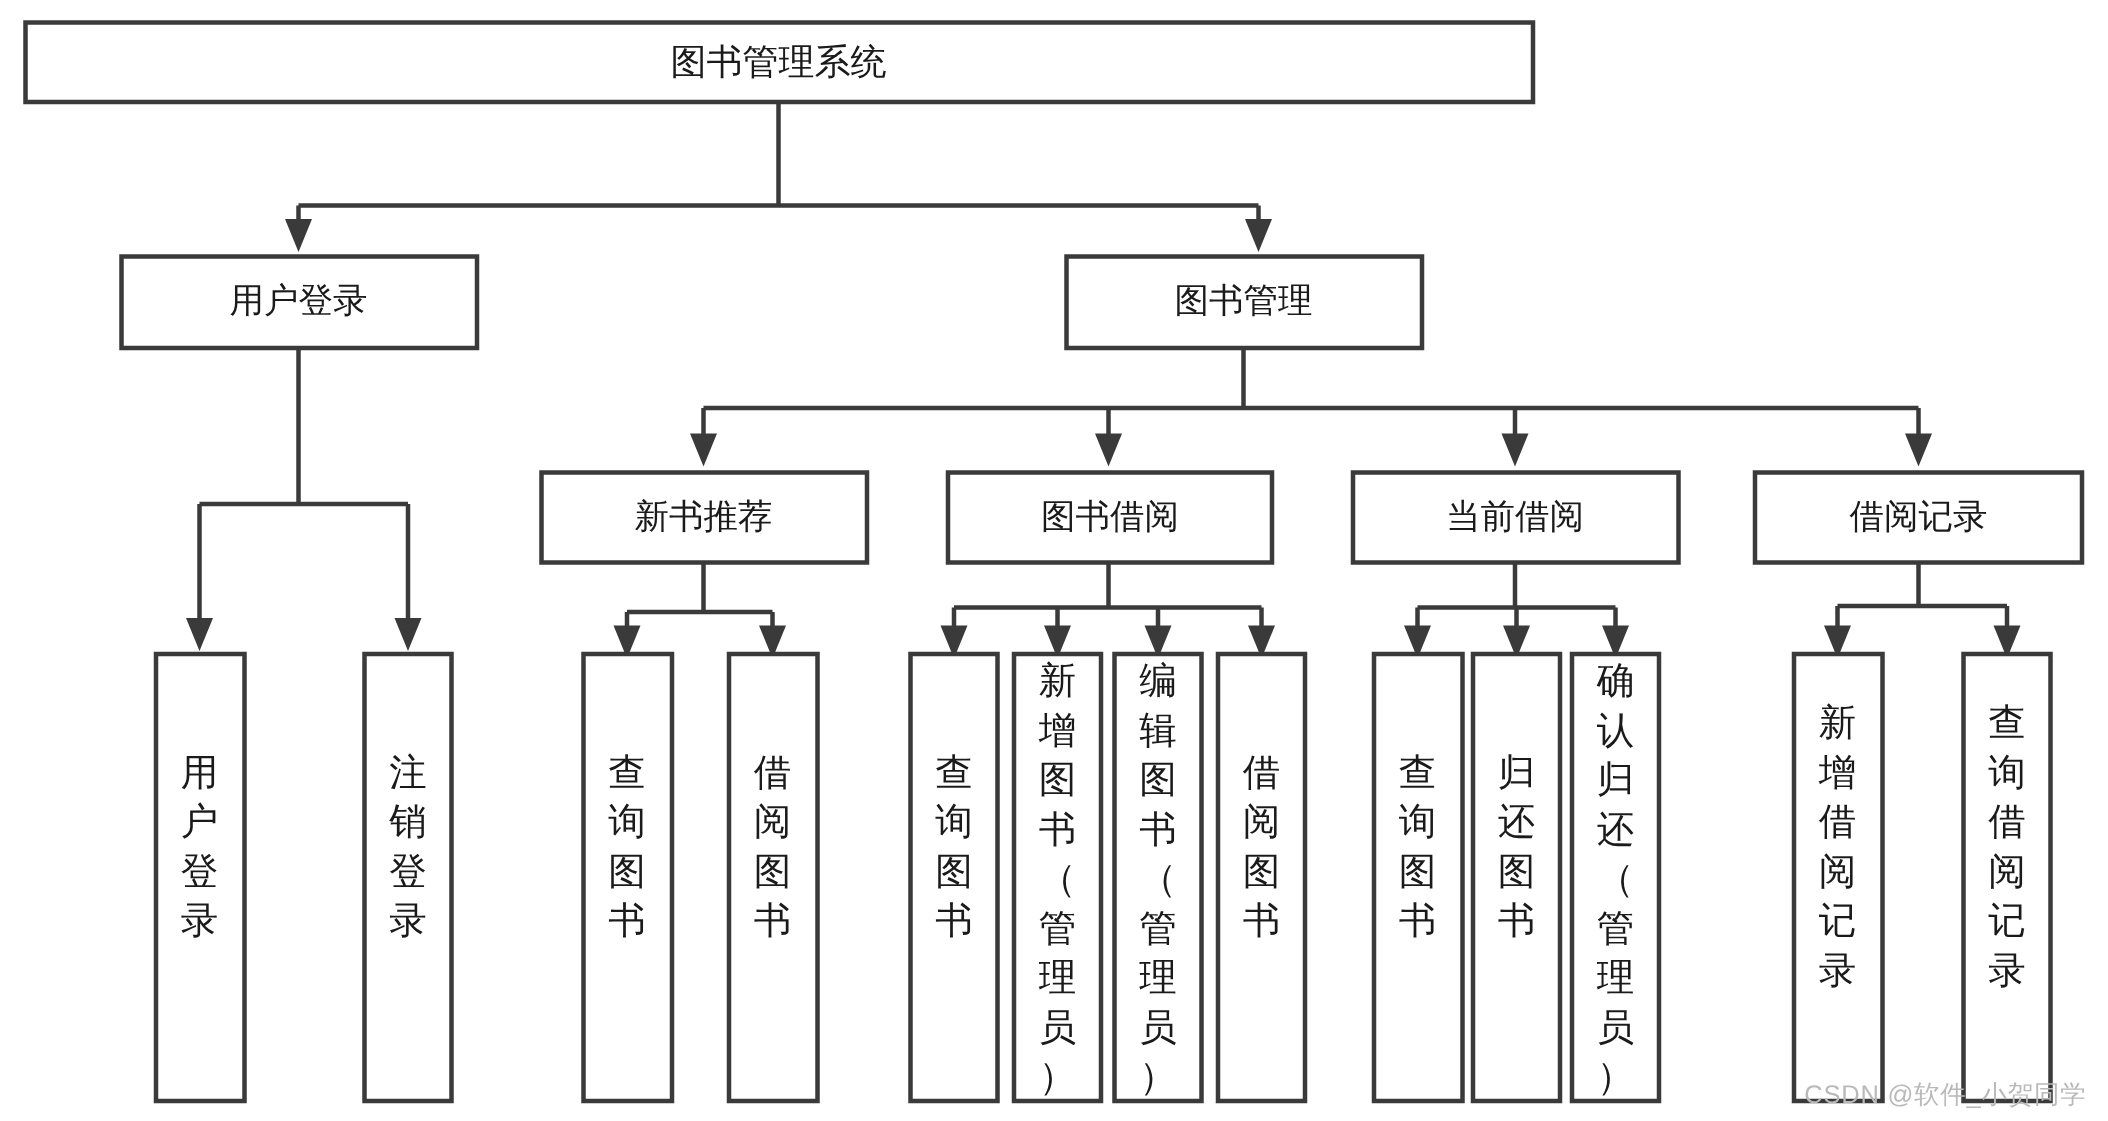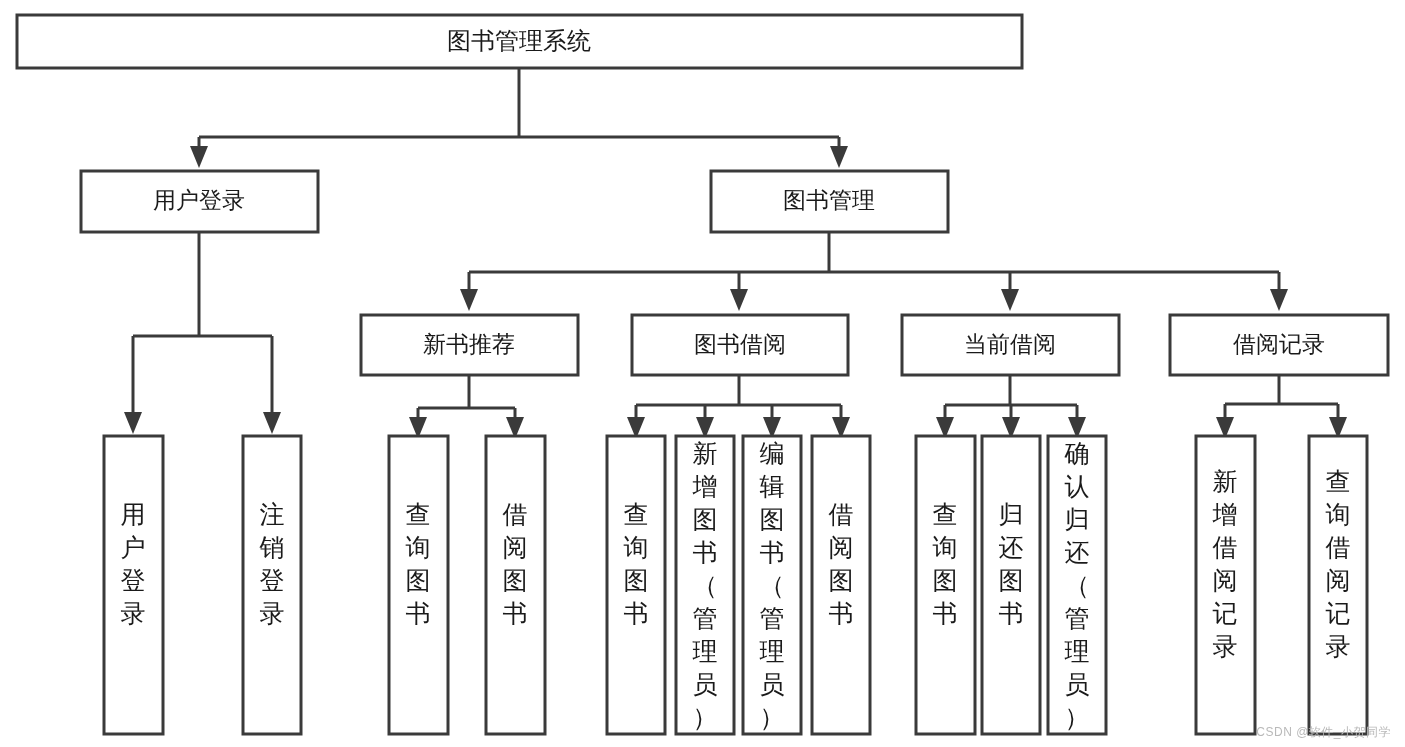--- a/index.html
+++ b/index.html
@@ -48,21 +48,21 @@
   }
   .arrow-head {
     fill: #3a3a3a;
     stroke: none;
   }
   .watermark {
     position: absolute;
     right: 14px;
     bottom: 6px;
     font-family: "Liberation Sans", "DejaVu Sans", sans-serif;
-    font-size: 12px;
+    font-size: 17px;
     color: #b9b9b9;
     white-space: nowrap;
     letter-spacing: 0.5px;
     pointer-events: none;
   }
 </style>
 </head>
 <body>
 
 <svg id="diagram" viewBox="0 0 1405 747" xmlns="http://www.w3.org/2000/svg">

